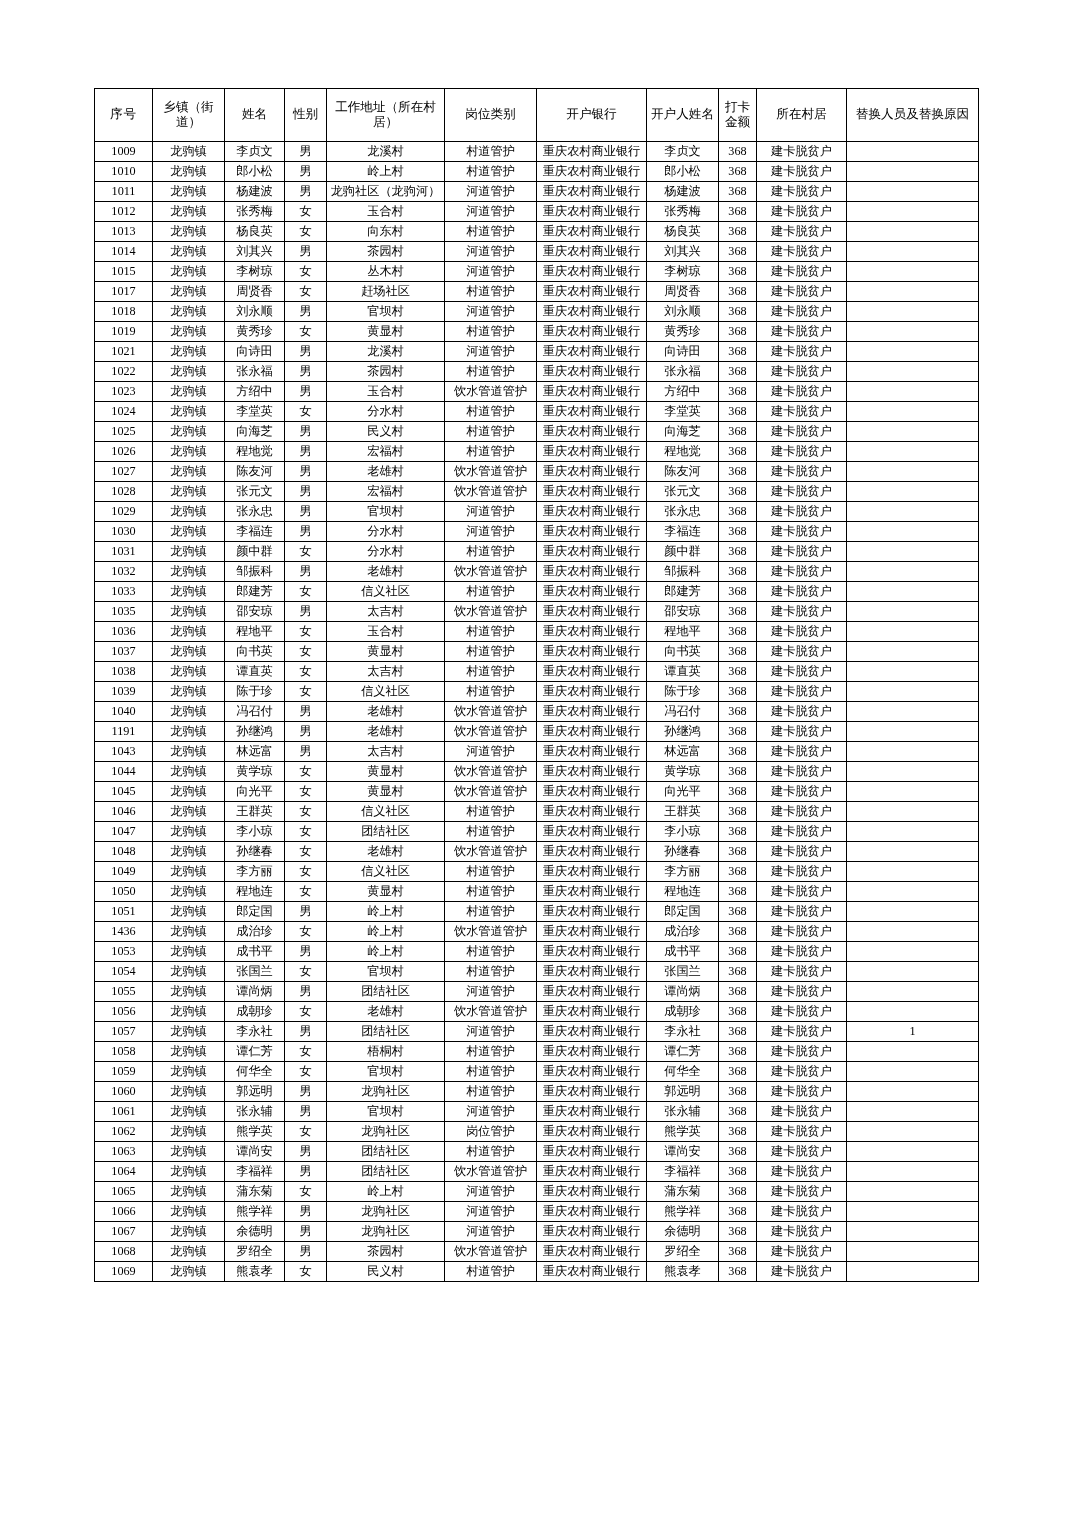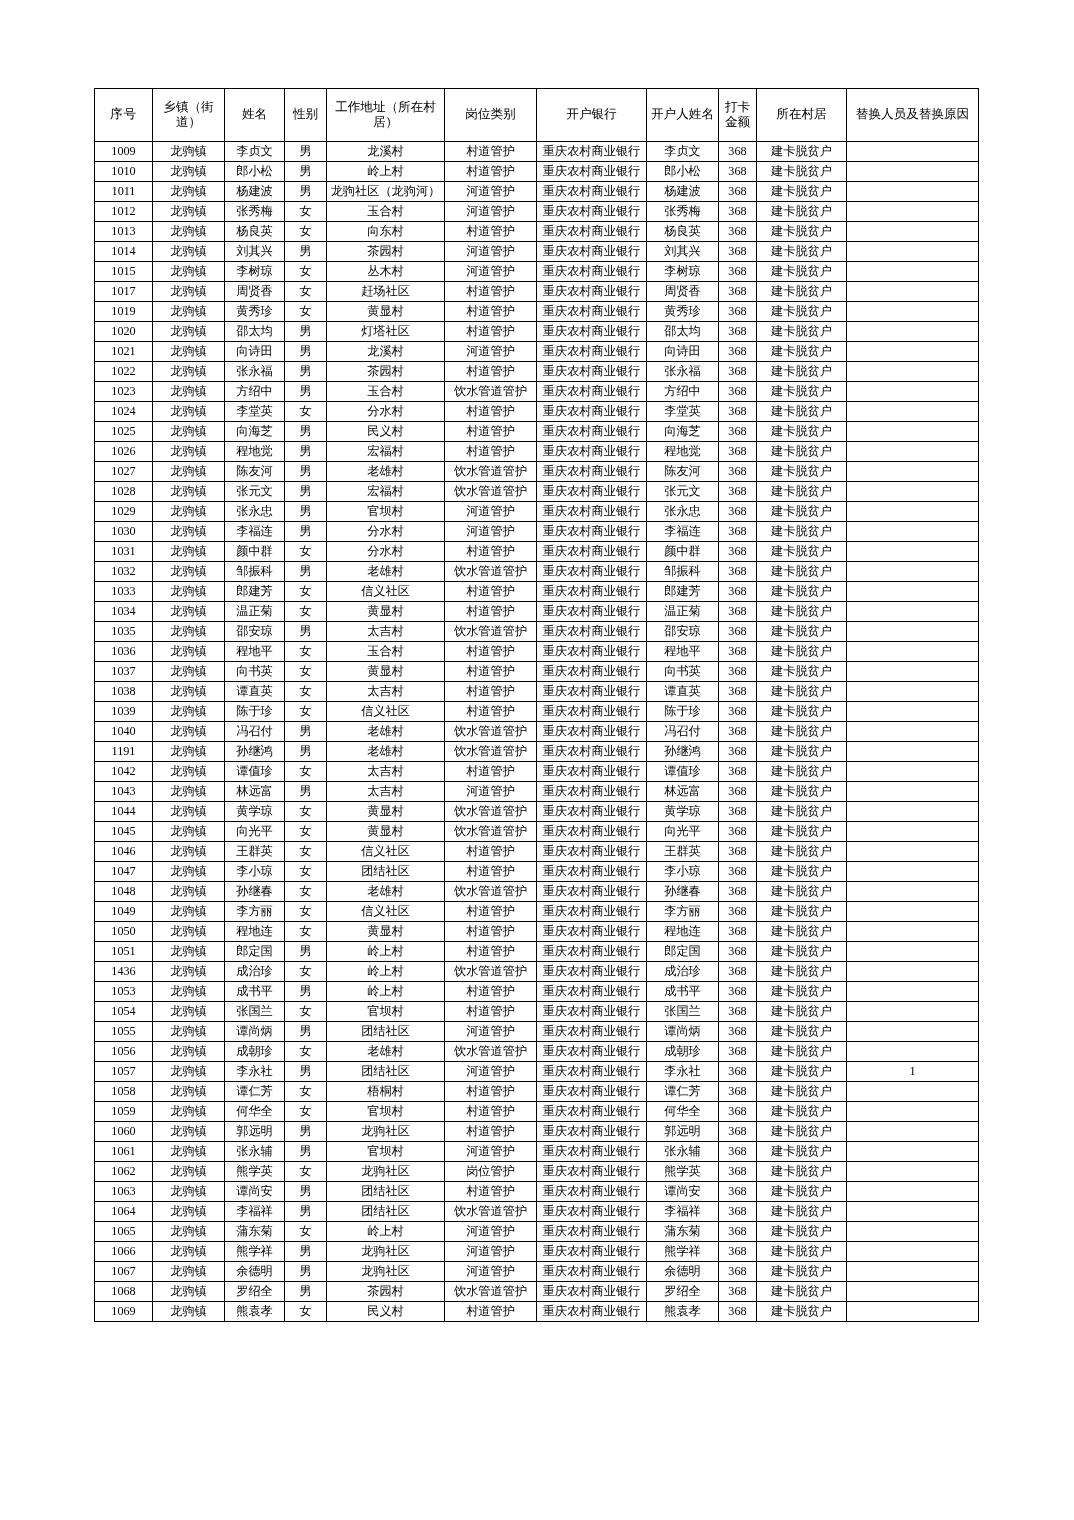--- a/index.html
+++ b/index.html
@@ -196,46 +196,46 @@
           <td>女</td>
           <td>赶场社区</td>
           <td>村道管护</td>
           <td class="small">重庆农村商业银行</td>
           <td>周贤香</td>
           <td>368</td>
           <td class="small">建卡脱贫户</td>
           <td></td>
         </tr>
         <tr>
+          <td class="idx">1018</td>
+          <td class="small">龙驹镇</td>
+          <td>刘永顺</td>
+          <td>男</td>
+          <td>官坝村</td>
+          <td>河道管护</td>
+          <td class="small">重庆农村商业银行</td>
+          <td>刘永顺</td>
+          <td>368</td>
+          <td class="small">建卡脱贫户</td>
+          <td></td>
+        </tr>
+        <tr>
           <td class="idx">1019</td>
           <td class="small">龙驹镇</td>
           <td>黄秀珍</td>
           <td>女</td>
           <td>黄显村</td>
           <td>村道管护</td>
           <td class="small">重庆农村商业银行</td>
           <td>黄秀珍</td>
           <td>368</td>
           <td class="small">建卡脱贫户</td>
           <td></td>
         </tr>
         <tr>
-          <td class="idx">1020</td>
-          <td class="small">龙驹镇</td>
-          <td>邵太均</td>
-          <td>男</td>
-          <td>灯塔社区</td>
-          <td>村道管护</td>
-          <td class="small">重庆农村商业银行</td>
-          <td>邵太均</td>
-          <td>368</td>
-          <td class="small">建卡脱贫户</td>
-          <td></td>
-        </tr>
-        <tr>
           <td class="idx">1021</td>
           <td class="small">龙驹镇</td>
           <td>向诗田</td>
           <td>男</td>
           <td>龙溪村</td>
           <td>河道管护</td>
           <td class="small">重庆农村商业银行</td>
           <td>向诗田</td>
           <td>368</td>
           <td class="small">建卡脱贫户</td>
@@ -391,80 +391,67 @@
           <td>女</td>
           <td>信义社区</td>
           <td>村道管护</td>
           <td class="small">重庆农村商业银行</td>
           <td>郎建芳</td>
           <td>368</td>
           <td class="small">建卡脱贫户</td>
           <td></td>
         </tr>
         <tr>
-          <td class="idx">1034</td>
-          <td class="small">龙驹镇</td>
-          <td>温正菊</td>
+          <td class="idx">1035</td>
+          <td class="small">龙驹镇</td>
+          <td>邵安琼</td>
+          <td>男</td>
+          <td>太吉村</td>
+          <td class="tiny">饮水管道管护</td>
+          <td class="small">重庆农村商业银行</td>
+          <td>邵安琼</td>
+          <td>368</td>
+          <td class="small">建卡脱贫户</td>
+          <td></td>
+        </tr>
+        <tr>
+          <td class="idx">1036</td>
+          <td class="small">龙驹镇</td>
+          <td>程地平</td>
+          <td>女</td>
+          <td>玉合村</td>
+          <td>村道管护</td>
+          <td class="small">重庆农村商业银行</td>
+          <td>程地平</td>
+          <td>368</td>
+          <td class="small">建卡脱贫户</td>
+          <td></td>
+        </tr>
+        <tr>
+          <td class="idx">1037</td>
+          <td class="small">龙驹镇</td>
+          <td>向书英</td>
           <td>女</td>
           <td>黄显村</td>
           <td>村道管护</td>
           <td class="small">重庆农村商业银行</td>
-          <td>温正菊</td>
-          <td>368</td>
-          <td class="small">建卡脱贫户</td>
-          <td></td>
-        </tr>
-        <tr>
-          <td class="idx">1035</td>
-          <td class="small">龙驹镇</td>
-          <td>邵安琼</td>
-          <td>男</td>
+          <td>向书英</td>
+          <td>368</td>
+          <td class="small">建卡脱贫户</td>
+          <td></td>
+        </tr>
+        <tr>
+          <td class="idx">1038</td>
+          <td class="small">龙驹镇</td>
+          <td>谭直英</td>
+          <td>女</td>
           <td>太吉村</td>
-          <td class="tiny">饮水管道管护</td>
-          <td class="small">重庆农村商业银行</td>
-          <td>邵安琼</td>
-          <td>368</td>
-          <td class="small">建卡脱贫户</td>
-          <td></td>
-        </tr>
-        <tr>
-          <td class="idx">1036</td>
-          <td class="small">龙驹镇</td>
-          <td>程地平</td>
-          <td>女</td>
-          <td>玉合村</td>
-          <td>村道管护</td>
-          <td class="small">重庆农村商业银行</td>
-          <td>程地平</td>
-          <td>368</td>
-          <td class="small">建卡脱贫户</td>
-          <td></td>
-        </tr>
-        <tr>
-          <td class="idx">1037</td>
-          <td class="small">龙驹镇</td>
-          <td>向书英</td>
-          <td>女</td>
-          <td>黄显村</td>
-          <td>村道管护</td>
-          <td class="small">重庆农村商业银行</td>
-          <td>向书英</td>
-          <td>368</td>
-          <td class="small">建卡脱贫户</td>
-          <td></td>
-        </tr>
-        <tr>
-          <td class="idx">1038</td>
-          <td class="small">龙驹镇</td>
+          <td>村道管护</td>
+          <td class="small">重庆农村商业银行</td>
           <td>谭直英</td>
-          <td>女</td>
-          <td>太吉村</td>
-          <td>村道管护</td>
-          <td class="small">重庆农村商业银行</td>
-          <td>谭直英</td>
           <td>368</td>
           <td class="small">建卡脱贫户</td>
           <td></td>
         </tr>
         <tr>
           <td class="idx">1039</td>
           <td class="small">龙驹镇</td>
           <td>陈于珍</td>
           <td>女</td>
           <td>信义社区</td>
@@ -490,33 +477,20 @@
         </tr>
         <tr>
           <td class="idx">1191</td>
           <td class="small">龙驹镇</td>
           <td>孙继鸿</td>
           <td>男</td>
           <td>老雄村</td>
           <td class="tiny">饮水管道管护</td>
           <td class="small">重庆农村商业银行</td>
           <td>孙继鸿</td>
-          <td>368</td>
-          <td class="small">建卡脱贫户</td>
-          <td></td>
-        </tr>
-        <tr>
-          <td class="idx">1042</td>
-          <td class="small">龙驹镇</td>
-          <td>谭值珍</td>
-          <td>女</td>
-          <td>太吉村</td>
-          <td>村道管护</td>
-          <td class="small">重庆农村商业银行</td>
-          <td>谭值珍</td>
           <td>368</td>
           <td class="small">建卡脱贫户</td>
           <td></td>
         </tr>
         <tr>
           <td class="idx">1043</td>
           <td class="small">龙驹镇</td>
           <td>林远富</td>
           <td>男</td>
           <td>太吉村</td>

